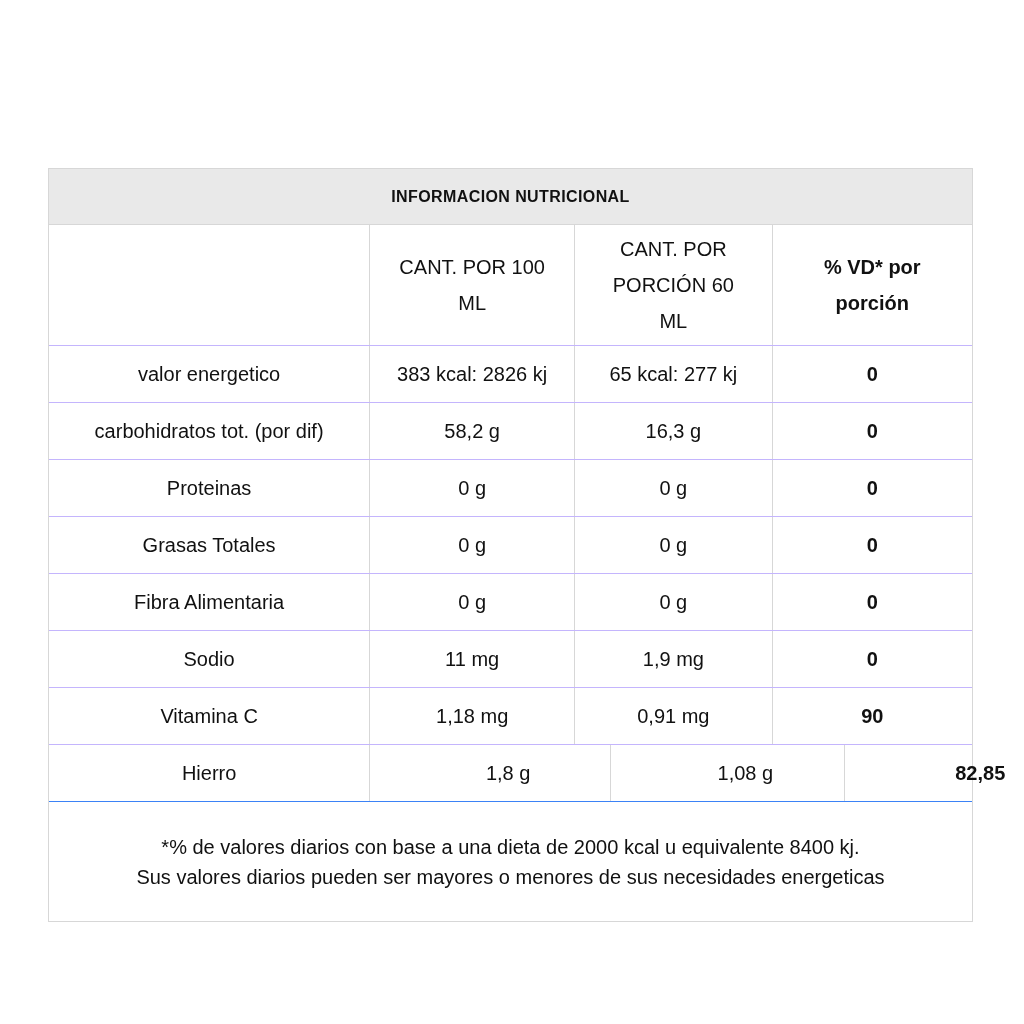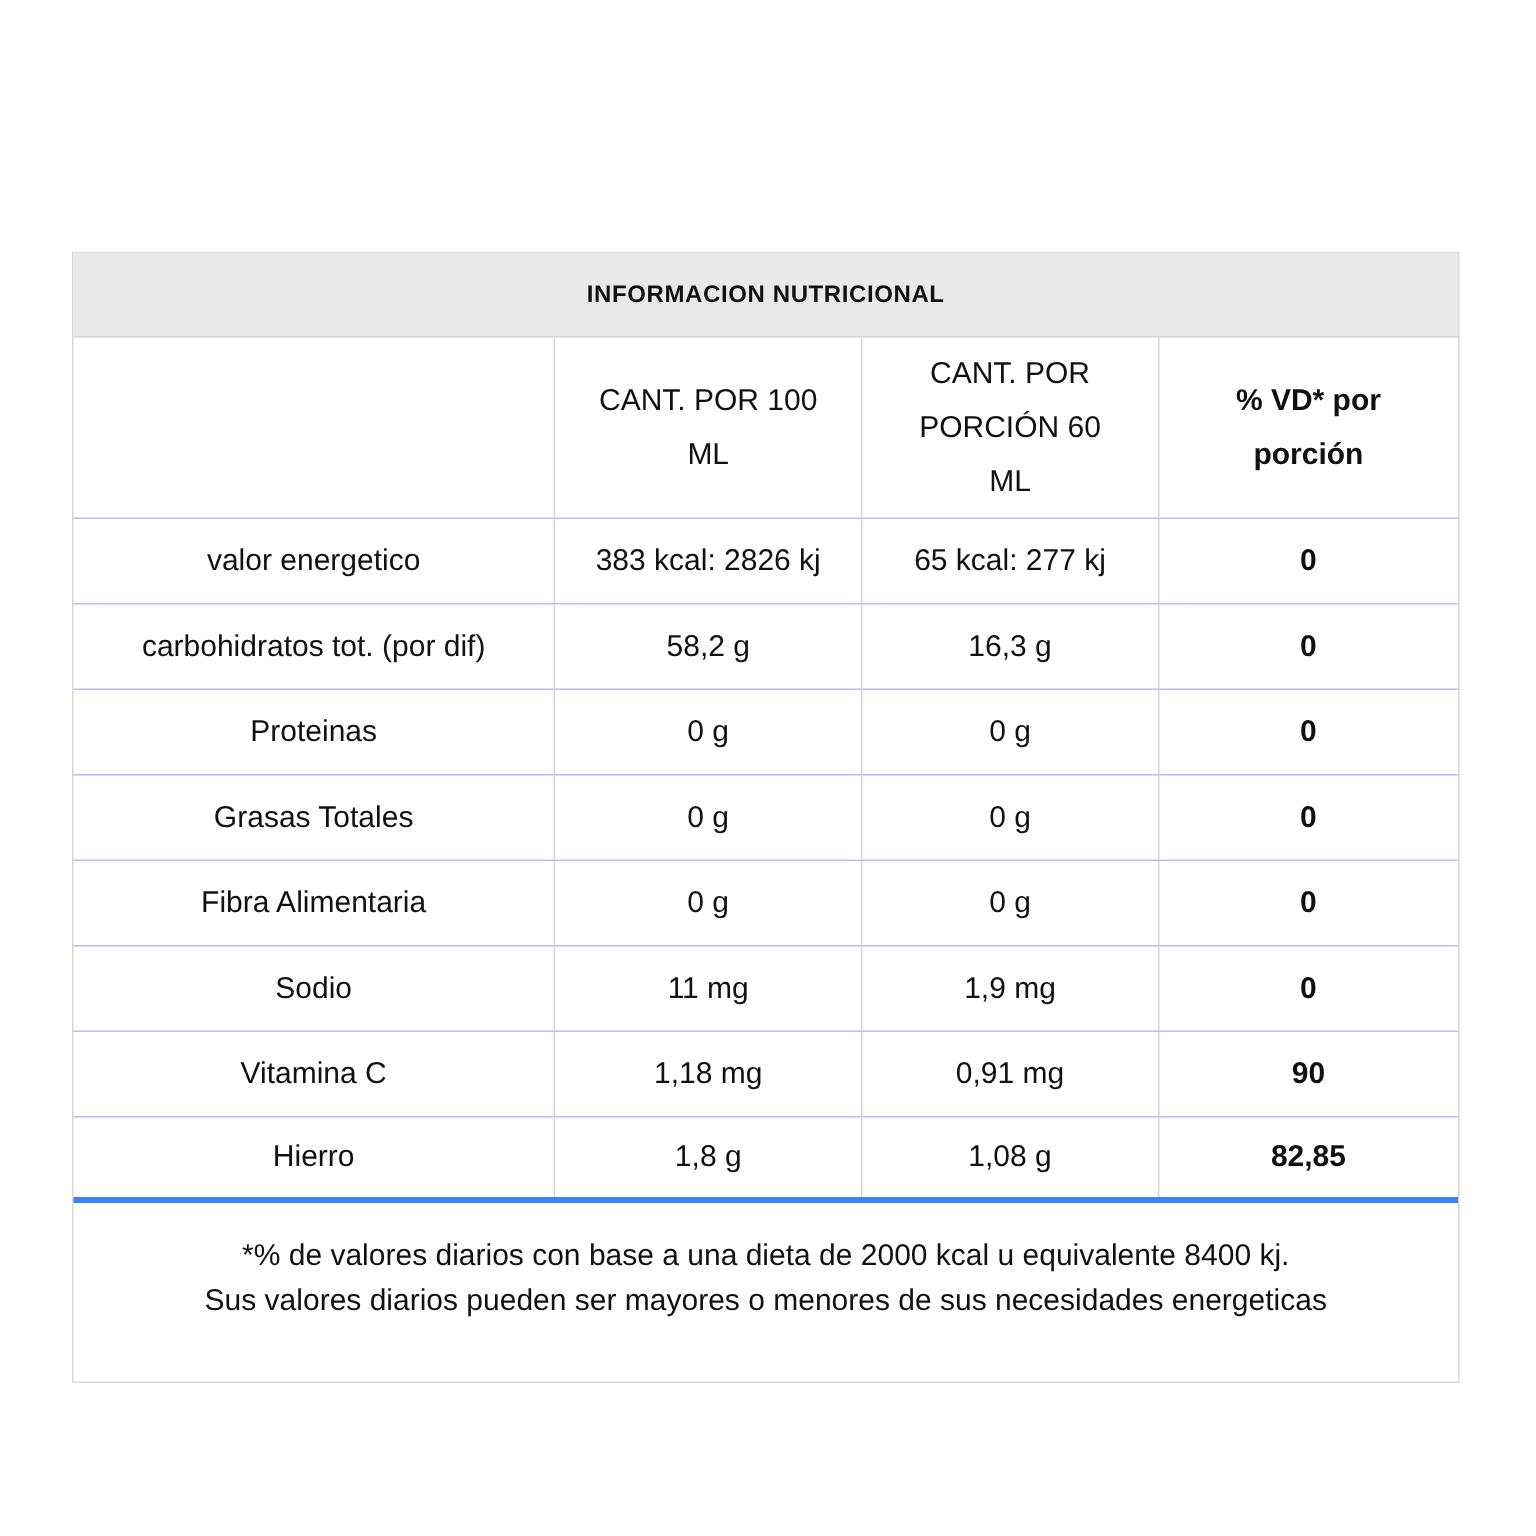--- a/index.html
+++ b/index.html
@@ -51,20 +51,21 @@
   .header-row .cell {
     line-height: 36px;
     padding: 0 24px;
   }
   .data-row { height: 57px; }
   .footer-row {
     min-height: 119px;
     display: flex;
     flex-direction: column;
     align-items: center;
+    justify-content: center;
     text-align: center;
     font-size: 20px;
     line-height: 30px;
     padding: 20px 20px;
   }
 </style>
 </head>
 <body>
 
 <div class="page">
@@ -121,21 +122,21 @@
       <div class="cell">0</div>
     </div>
 
     <div class="grid-row data-row">
       <div class="cell">Vitamina C</div>
       <div class="cell">1,18 mg</div>
       <div class="cell">0,91 mg</div>
       <div class="cell">90</div>
     </div>
 
-    <div class="grid-row data-row" style="border-bottom:4px solid #3b82f6;">
+    <div class="grid-row data-row" style="border-bottom:1px solid #3b82f6;gap:36px;">
       <div class="cell">Hierro</div>
       <div class="cell">1,8 g</div>
       <div class="cell">1,08 g</div>
       <div class="cell">82,85</div>
     </div>
 
     <div class="footer-row">
       <div>*% de valores diarios con base a una dieta de 2000 kcal u equivalente 8400 kj.</div>
       <div>Sus valores diarios pueden ser mayores o menores de sus necesidades energeticas</div>
     </div>

